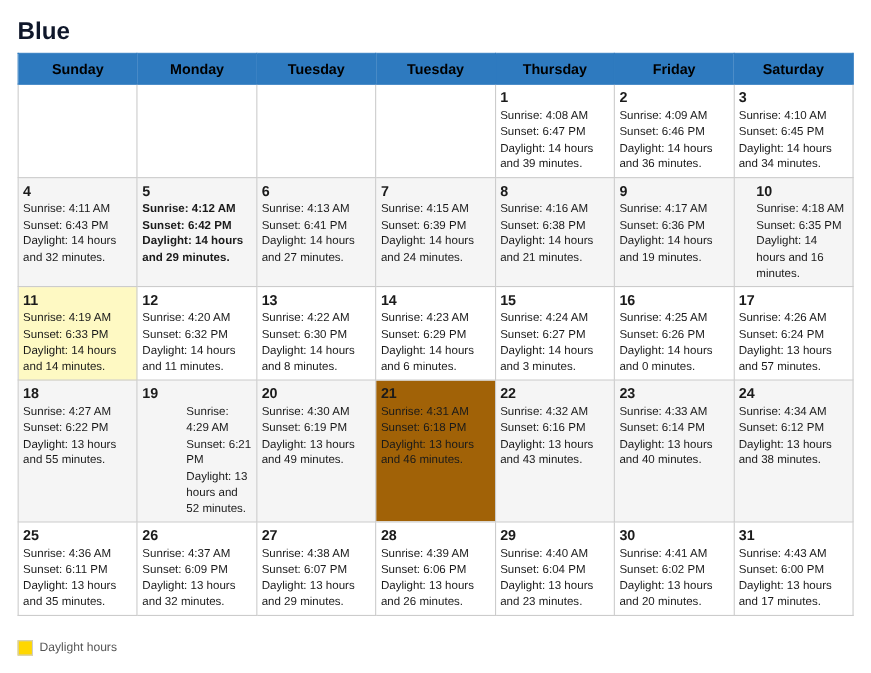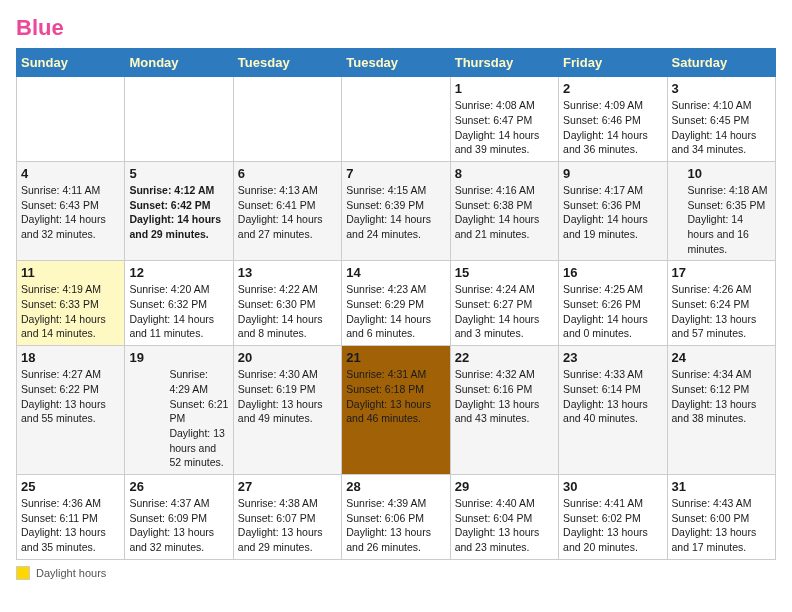--- a/index.html
+++ b/index.html
@@ -37,23 +37,23 @@
       font-size: 16px;
       color: #1a1a1a;
     }
     .calendar {
       width: 100%;
       border-collapse: collapse;
       font-size: 11px;
     }
     .calendar th {
       background: #2e7abf;
-      color: #fef9c3;
+      color: #000000;
       padding: 6px 4px;
-      text-align: left;
+      text-align: center;
       font-size: 13px;
       font-weight: bold;
       border: 1px solid #2e7abf;
     }
     .calendar td {
       border: 1px solid #ccc;
       vertical-align: top;
       padding: 4px;
       width: calc(100% / 7);
       min-height: 80px;
@@ -76,40 +76,40 @@
       font-size: 10.5px;
       color: #1a1a1a;
       line-height: 1.4;
     }
     .empty-cell {
       background: #fff !important;
     }
     .legend {
       display: flex;
       align-items: center;
-      margin-top: 6px;
+      margin-top: 22px;
       font-size: 11px;
       color: #555;
     }
     .legend-box {
       width: 14px;
       height: 14px;
       background: #ffd700;
       margin-right: 6px;
       border: 1px solid #ccc;
       display: inline-block;
     }
   </style>
 </head>
 <body>
 
 <div class="header">
   <div class="logo">
     <div>
-      <div style="font-size:22px;font-weight:bold;color:#ec4899;line-height:1.1;">Blue</div>
+      <div style="font-size:22px;font-weight:bold;color:#0f172a;line-height:1.1;">Blue</div>
     </div>
   </div>
 </div>
 
 <table class="calendar">
   <thead>
     <tr>
     <th>Sunday</th>
         <th>Monday</th>
         <th>Tuesday</th>

